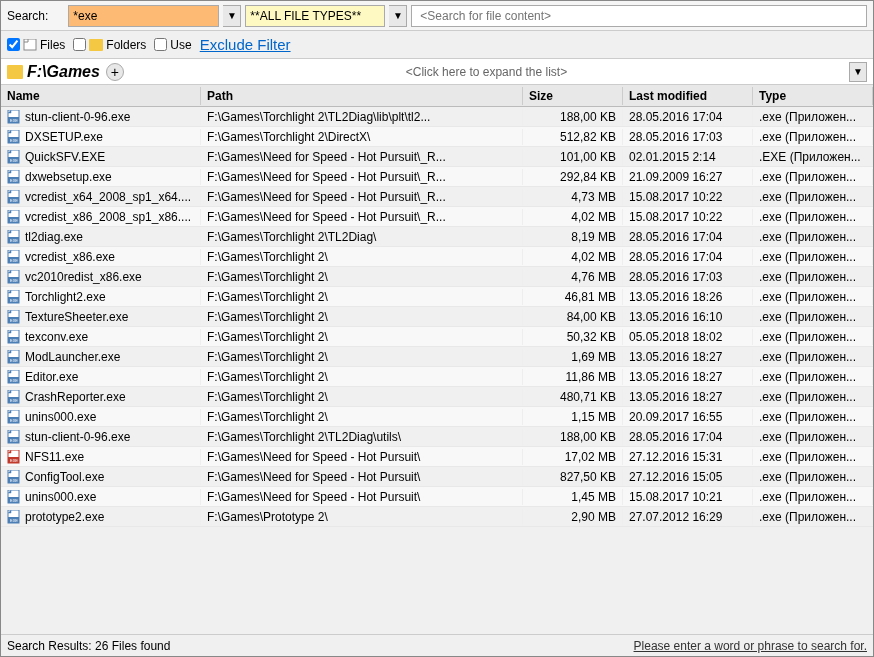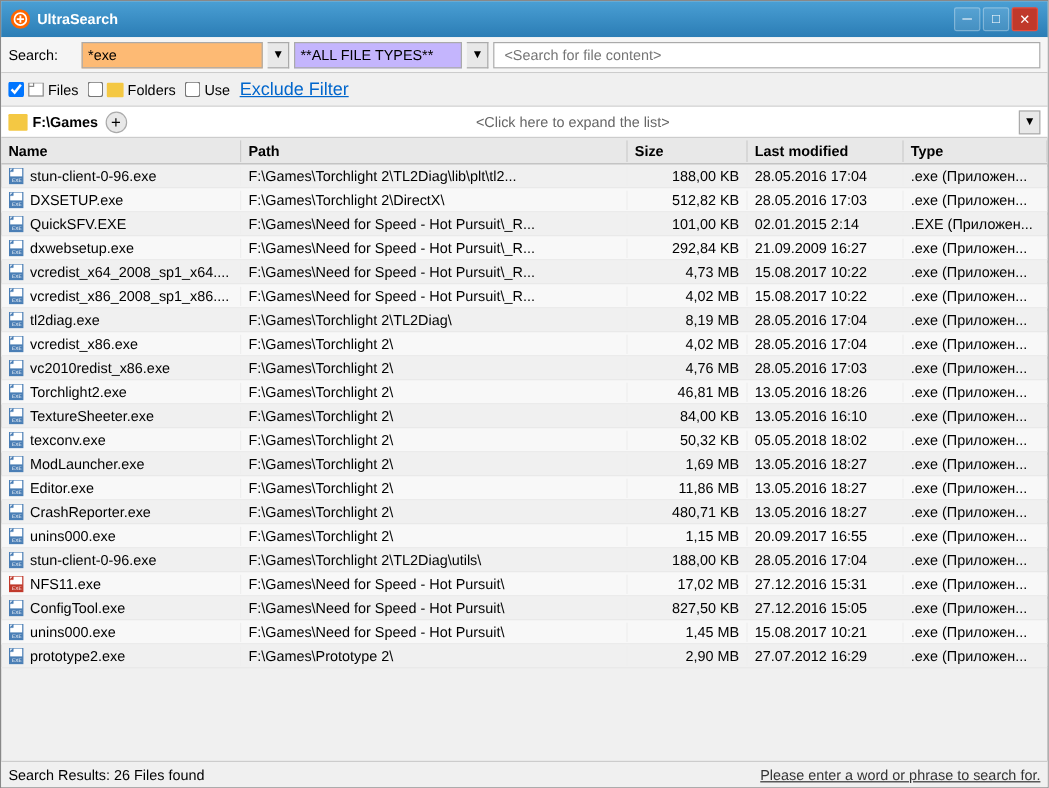--- a/index.html
+++ b/index.html
@@ -108,21 +108,21 @@
       cursor: pointer;
       display: flex;
       align-items: center;
       justify-content: center;
       font-size: 10px;
     }
     .type-select {
       width: 140px;
       height: 22px;
       border: 1px solid #aaa;
-      background: #c4b5fd;
+      background: #fef9c3;
       padding: 2px 4px;
       font-size: 12px;
       appearance: none;
     }
     .content-search {
       flex: 1;
       height: 22px;
       border: 1px solid #aaa;
       background: white;
       padding: 2px 8px;
@@ -164,21 +164,21 @@
       height: 26px;
     }
     .path-folder-icon {
       width: 16px;
       height: 14px;
       background: #f4c843;
       border-radius: 1px;
       margin-right: 4px;
       display: inline-block;
     }
-    .path-text { font-size: 12px; font-weight: bold; }
+    .path-text { font-size: 16px; font-weight: bold; font-style: italic; }
     .path-add-btn {
       width: 18px;
       height: 18px;
       border: 1px solid #aaa;
       background: #e8e8e8;
       border-radius: 50%;
       display: flex;
       align-items: center;
       justify-content: center;
       cursor: pointer;
@@ -268,35 +268,20 @@
       background: #e8e8e8;
       border: 1px solid #aaa;
       height: 14px;
     }
   </style>
 </head>
 <body>
 
 <div class="window">
 
-  <div class="title-bar">
-    <div class="title-bar-icon">
-      <svg width="12" height="12" viewBox="0 0 12 12">
-        <circle cx="6" cy="6" r="5" fill="none" stroke="white" stroke-width="1.5"></circle>
-        <line x1="6" y1="3" x2="6" y2="9" stroke="white" stroke-width="1.5"></line>
-        <line x1="3" y1="6" x2="9" y2="6" stroke="white" stroke-width="1.5"></line>
-      </svg>
-    </div>
-    <span class="title-bar-text">UltraSearch</span>
-    <div class="title-bar-buttons">
-      <div class="tb-btn">─</div>
-      <div class="tb-btn">□</div>
-      <div class="tb-btn close">✕</div>
-    </div>
-  </div>
 
 
   <div class="toolbar">
     <span class="search-label">Search:</span>
     <input class="search-input" type="text" value="*exe" style="">
     <div class="dropdown-btn">▼</div>
     <select class="type-select">
       <option>**ALL FILE TYPES**</option>
     </select>
     <div class="dropdown-btn">▼</div>

